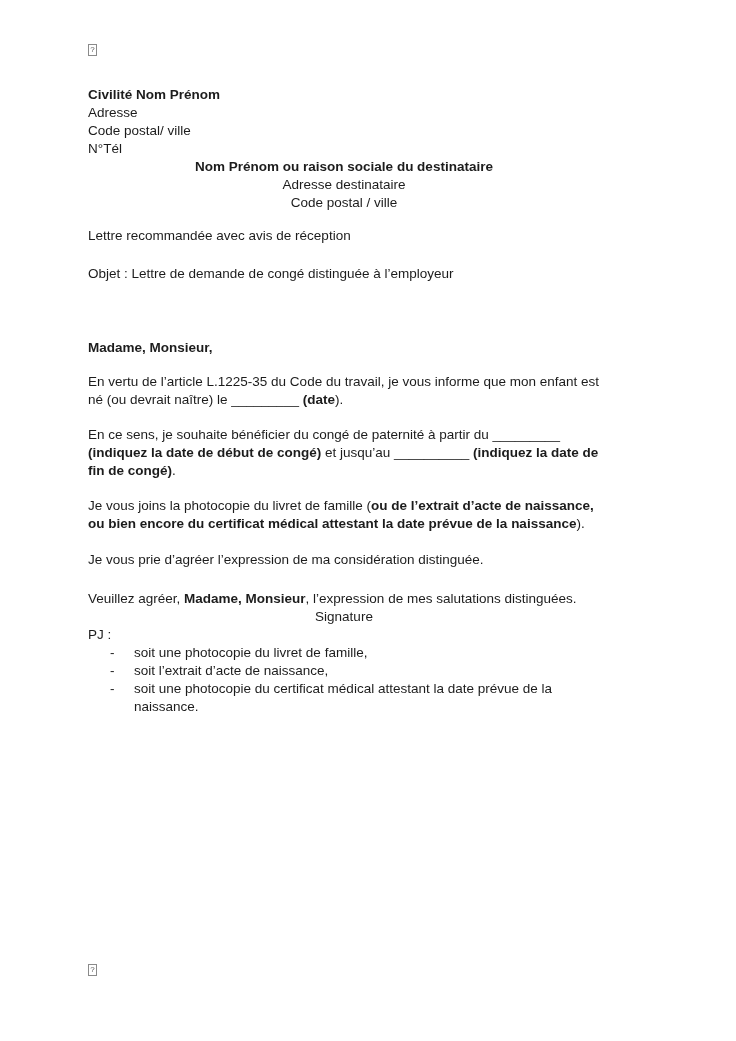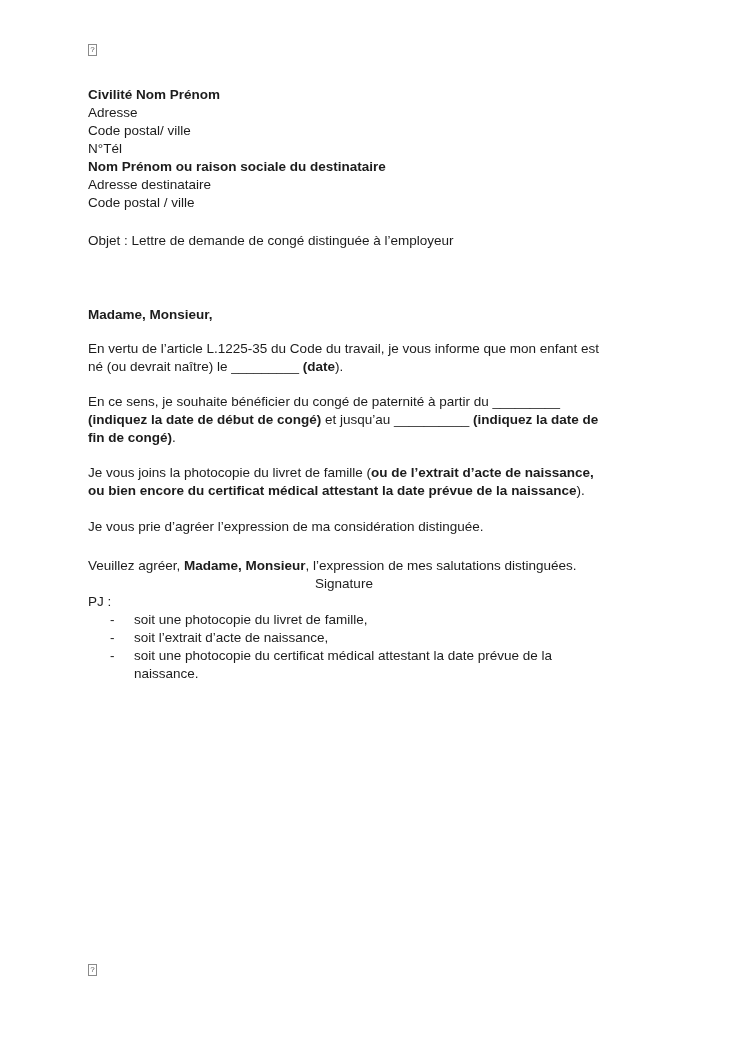--- a/index.html
+++ b/index.html
@@ -30,21 +30,21 @@
   }
   .glyph.top { left: 88px; top: 44px; }
   .glyph.bottom { left: 88px; top: 964px; }
   .content {
     padding: 86px 84px 0 88px;
     box-sizing: border-box;
     width: 684px;
   }
   p, div.block { margin: 0; padding: 0; }
   .bold { font-weight: bold; }
-  .recipient { margin-top: 34px; text-align: left; }
+  .recipient { margin-top: 34px; text-align: center; }
   .date-line { margin-top: 36px; text-align: right; font-weight: bold; }
   .mention { margin-top: 15px; }
   .subject { margin-top: 20px; }
   .salutation { margin-top: 56px; font-weight: bold; }
   .para-1 { margin-top: 16px; }
   .para-2 { margin-top: 17px; }
   .para-3 { margin-top: 17px; }
   .para-4 { margin-top: 18px; }
   .para-5 { margin-top: 21px; }
   .signature { margin-top: 71px; text-align: center; }
@@ -69,20 +69,21 @@
       <div>N°Tél</div>
     </div>
 
     <div class="block recipient">
       <div class="bold">Nom Prénom ou raison sociale du destinataire</div>
       <div>Adresse destinataire</div>
       <div>Code postal / ville</div>
     </div>
 
 
+    <p class="mention">Lettre recommandée avec avis de réception</p>
 
     <p class="subject"><span style="">Objet</span><span> : Lettre de demande de congé distinguée à l’employeur</span></p>
 
     <p class="salutation">Madame, Monsieur,</p>
 
     <p class="para-1"><span>En vertu de l’article L.1225-35 du Code du travail, je vous informe que mon enfant est né (ou devrait naître) le _________ </span><span style="font-weight: bold;">(date</span><span>).</span></p>
     <p class="para-2"><span>En ce sens, je souhaite bénéficier du congé de paternité à partir du _________ </span><span style="font-weight: bold;">(indiquez la date de début de congé)</span><span> et jusqu’au __________ </span><span style="font-weight: bold;">(indiquez la date de fin de congé)</span><span>.</span></p>
     <p class="para-3"><span>Je vous joins la photocopie du livret de famille (</span><span style="font-weight: bold;">ou de l’extrait d’acte de naissance, ou bien encore du certificat médical attestant la date prévue de la naissance</span><span>).</span></p>
     <p class="para-4"><span>Je vous prie d’agréer l’expression de ma considération distinguée.</span></p>
     <p class="para-5"><span>Veuillez agréer, </span><span style="font-weight: bold;">Madame, Monsieur</span><span>, l’expression de mes salutations distinguées.</span></p>

